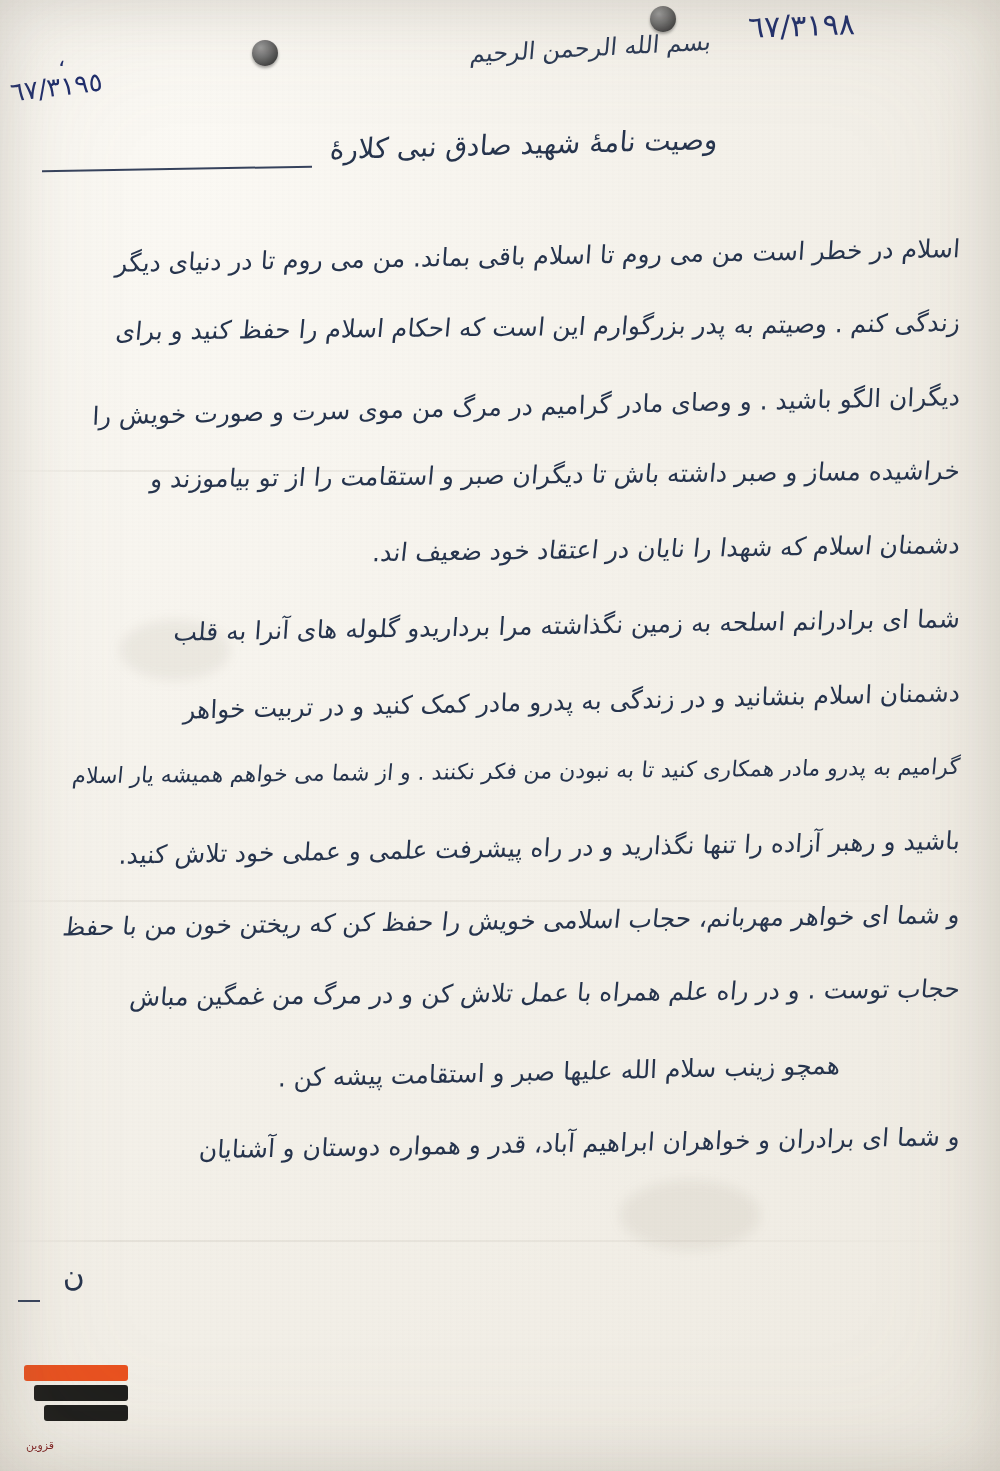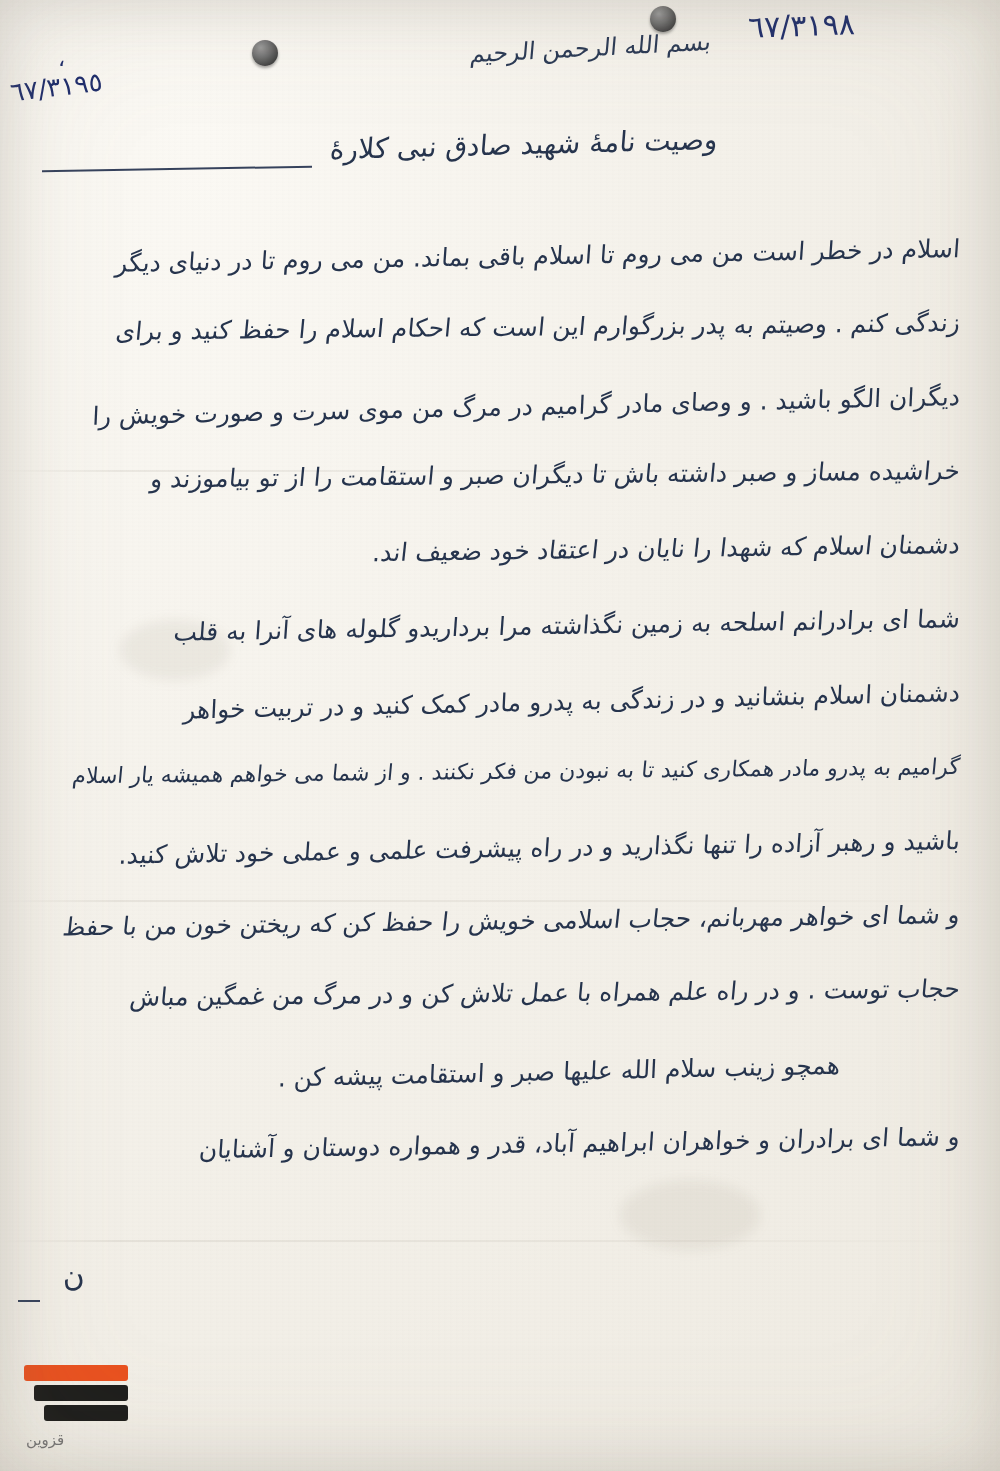--- a/index.html
+++ b/index.html
@@ -167,23 +167,23 @@
     height: 64px;
   }
   .logo .bar {
     position: absolute;
     border-radius: 3px;
   }
   .logo .b1 { left: 6px;  top: 2px;  width: 104px; height: 16px; background: #e9511f; }
   .logo .b2 { left: 16px; top: 22px; width: 94px;  height: 16px; background: #1d1d1b; }
   .logo .b3 { left: 26px; top: 42px; width: 84px;  height: 16px; background: #1d1d1b; }
   .logo .sub {
-    margin-top: 4px;
-    font-size: 15px;
-    color: #737373;
+    margin-top: 12px;
+    font-size: 11px;
+    color: #7f1d1d;
     text-align: left;
     direction: rtl;
     padding-left: 8px;
   }
   .smudge {
     position: absolute;
     border-radius: 50%;
     background: rgba(140,130,110,0.10);
     filter: blur(6px);
     pointer-events: none;

